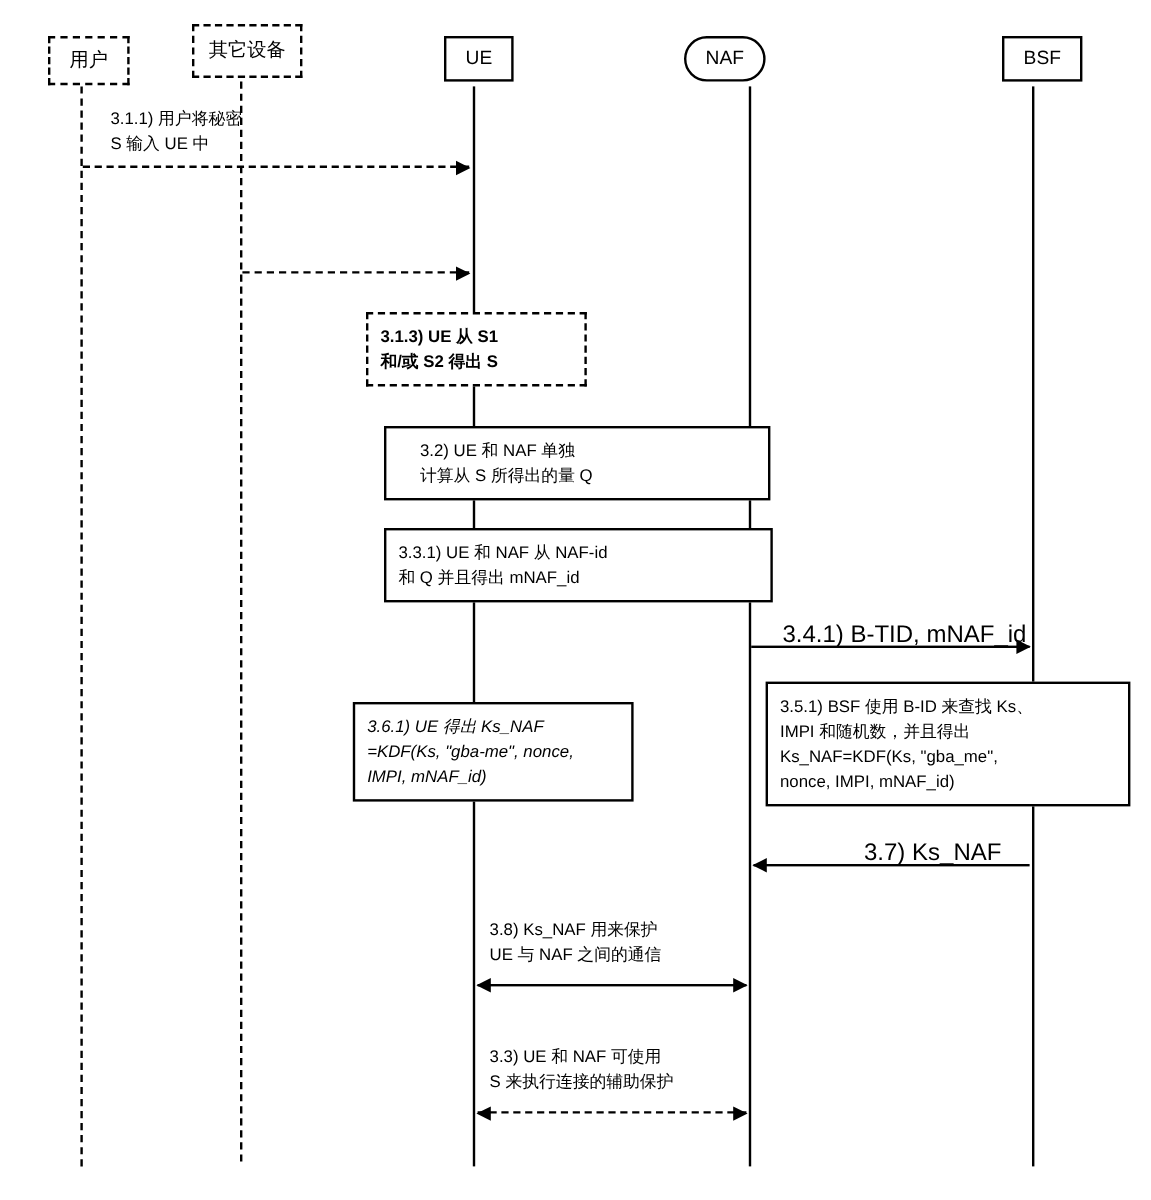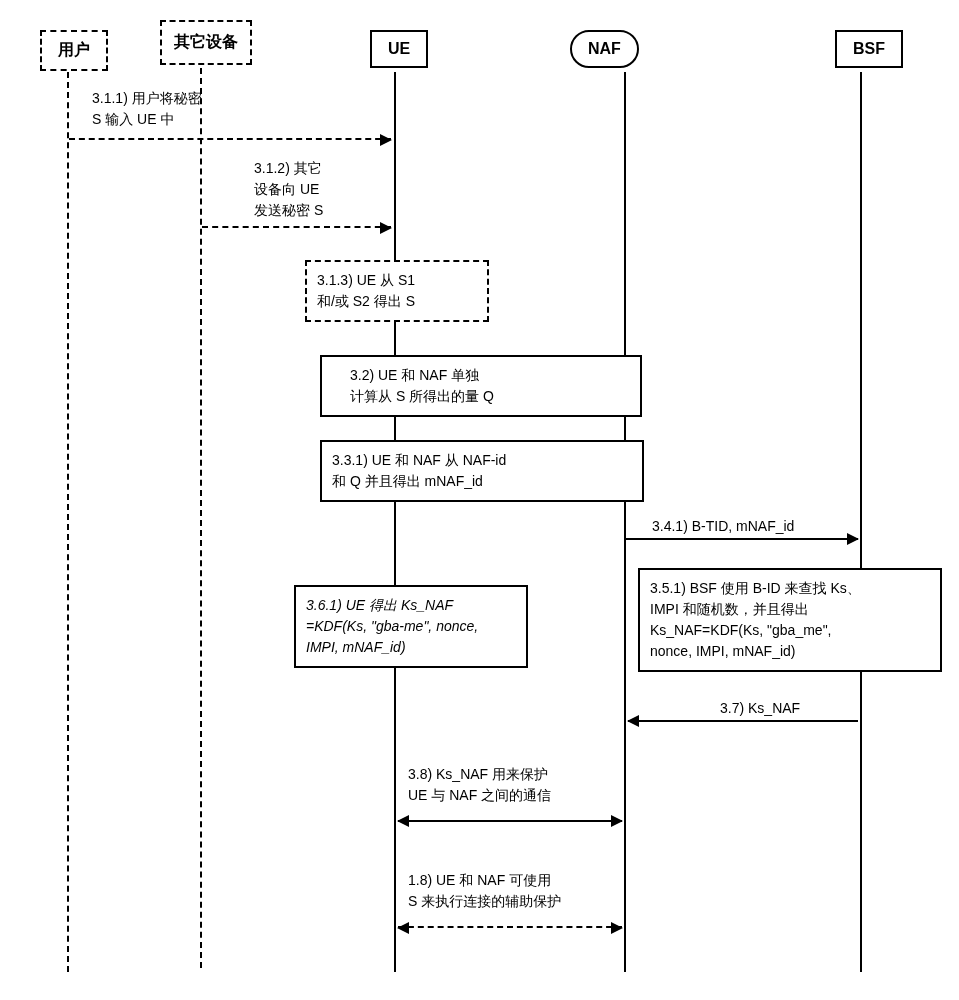--- a/index.html
+++ b/index.html
@@ -17,21 +17,20 @@
   }
   
   .participant {
     position: absolute;
     border: 2px solid #000;
     padding: 8px 16px;
     background: #fff;
     text-align: center;
     font-size: 16px;
     top: 10px;
-    font-weight: bold;
   }
   .participant.dashed {
     border: 2px dashed #000;
   }
   
   .lifeline {
     position: absolute;
     border-left: 2px solid #000;
     top: 60px;
     height: 900px;
@@ -73,33 +72,34 @@
   .msgbox {
     position: absolute;
     border: 2px solid #000;
     padding: 8px 10px;
     background: #fff;
     font-size: 14px;
     line-height: 1.5;
   }
   .msgbox.dashed {
     border: 2px dashed #000;
+    font-weight: bold;
   }
   
   .label {
     position: absolute;
     font-size: 14px;
     line-height: 1.5;
     background: transparent;
     margin-left: 12px;
   }
   
   .arrow-label {
     position: absolute;
-    font-size: 14px;
+    font-size: 20px;
     white-space: nowrap;
   }
 </style>
 </head>
 <body>
 
 <div class="diagram">
 
   <div class="participant dashed" style="left:20px;">
     <span>用户</span>
@@ -122,23 +122,20 @@
   <div class="lifeline" style="left:374px; top:52px;"></div>
   <div class="lifeline" style="left:604px; top:52px;"></div>
   <div class="lifeline" style="left:840px; top:52px;"></div>
 
   <div class="label" style="left:60px; top:68px; white-space:pre;">3.1.1) 用户将秘密
 S 输入 UE 中</div>
   <div class="arrow dashed" style="left:49px; top:118px; width:322px;">
     <div class="head-right"></div>
   </div>
 
-  <div class="label" style="left:222px; top:138px; white-space:pre;">3.1.2) 其它
-设备向 UE
-发送秘密 S</div>
   <div class="arrow dashed" style="left:182px; top:206px; width:189px;">
     <div class="head-right"></div>
   </div>
 
   <div class="msgbox dashed" style="left:285px; top:240px; width:160px; white-space:pre;">3.1.3) UE 从 S1
 和/或 S2 得出 S</div>
 
   <div class="msgbox" style="left:300px; top:335px; width:280px; white-space:pre;padding-left:28px;">3.2) UE 和 NAF 单独
 计算从 S 所得出的量 Q</div>
 
@@ -164,20 +161,20 @@
     <div class="head-left"></div>
   </div>
 
   <div class="msgbox" style="left:388px; top:744px; width:190px; border:none; padding:0; white-space:pre; background:transparent;">3.8) Ks_NAF 用来保护
 UE 与 NAF 之间的通信</div>
   <div class="arrow" style="left:378px; top:800px; width:224px;">
     <div class="head-left"></div>
     <div class="head-right"></div>
   </div>
 
-  <div class="msgbox" style="left:388px; top:850px; width:200px; border:none; padding:0; white-space:pre; background:transparent;">1.8) UE 和 NAF 可使用
+  <div class="msgbox" style="left:388px; top:850px; width:200px; border:none; padding:0; white-space:pre; background:transparent;">3.3) UE 和 NAF 可使用
 S 来执行连接的辅助保护</div>
   <div class="arrow dashed" style="left:378px; top:906px; width:224px;">
     <div class="head-left"></div>
     <div class="head-right"></div>
   </div>
 
 </div>
 
 </body></html>

